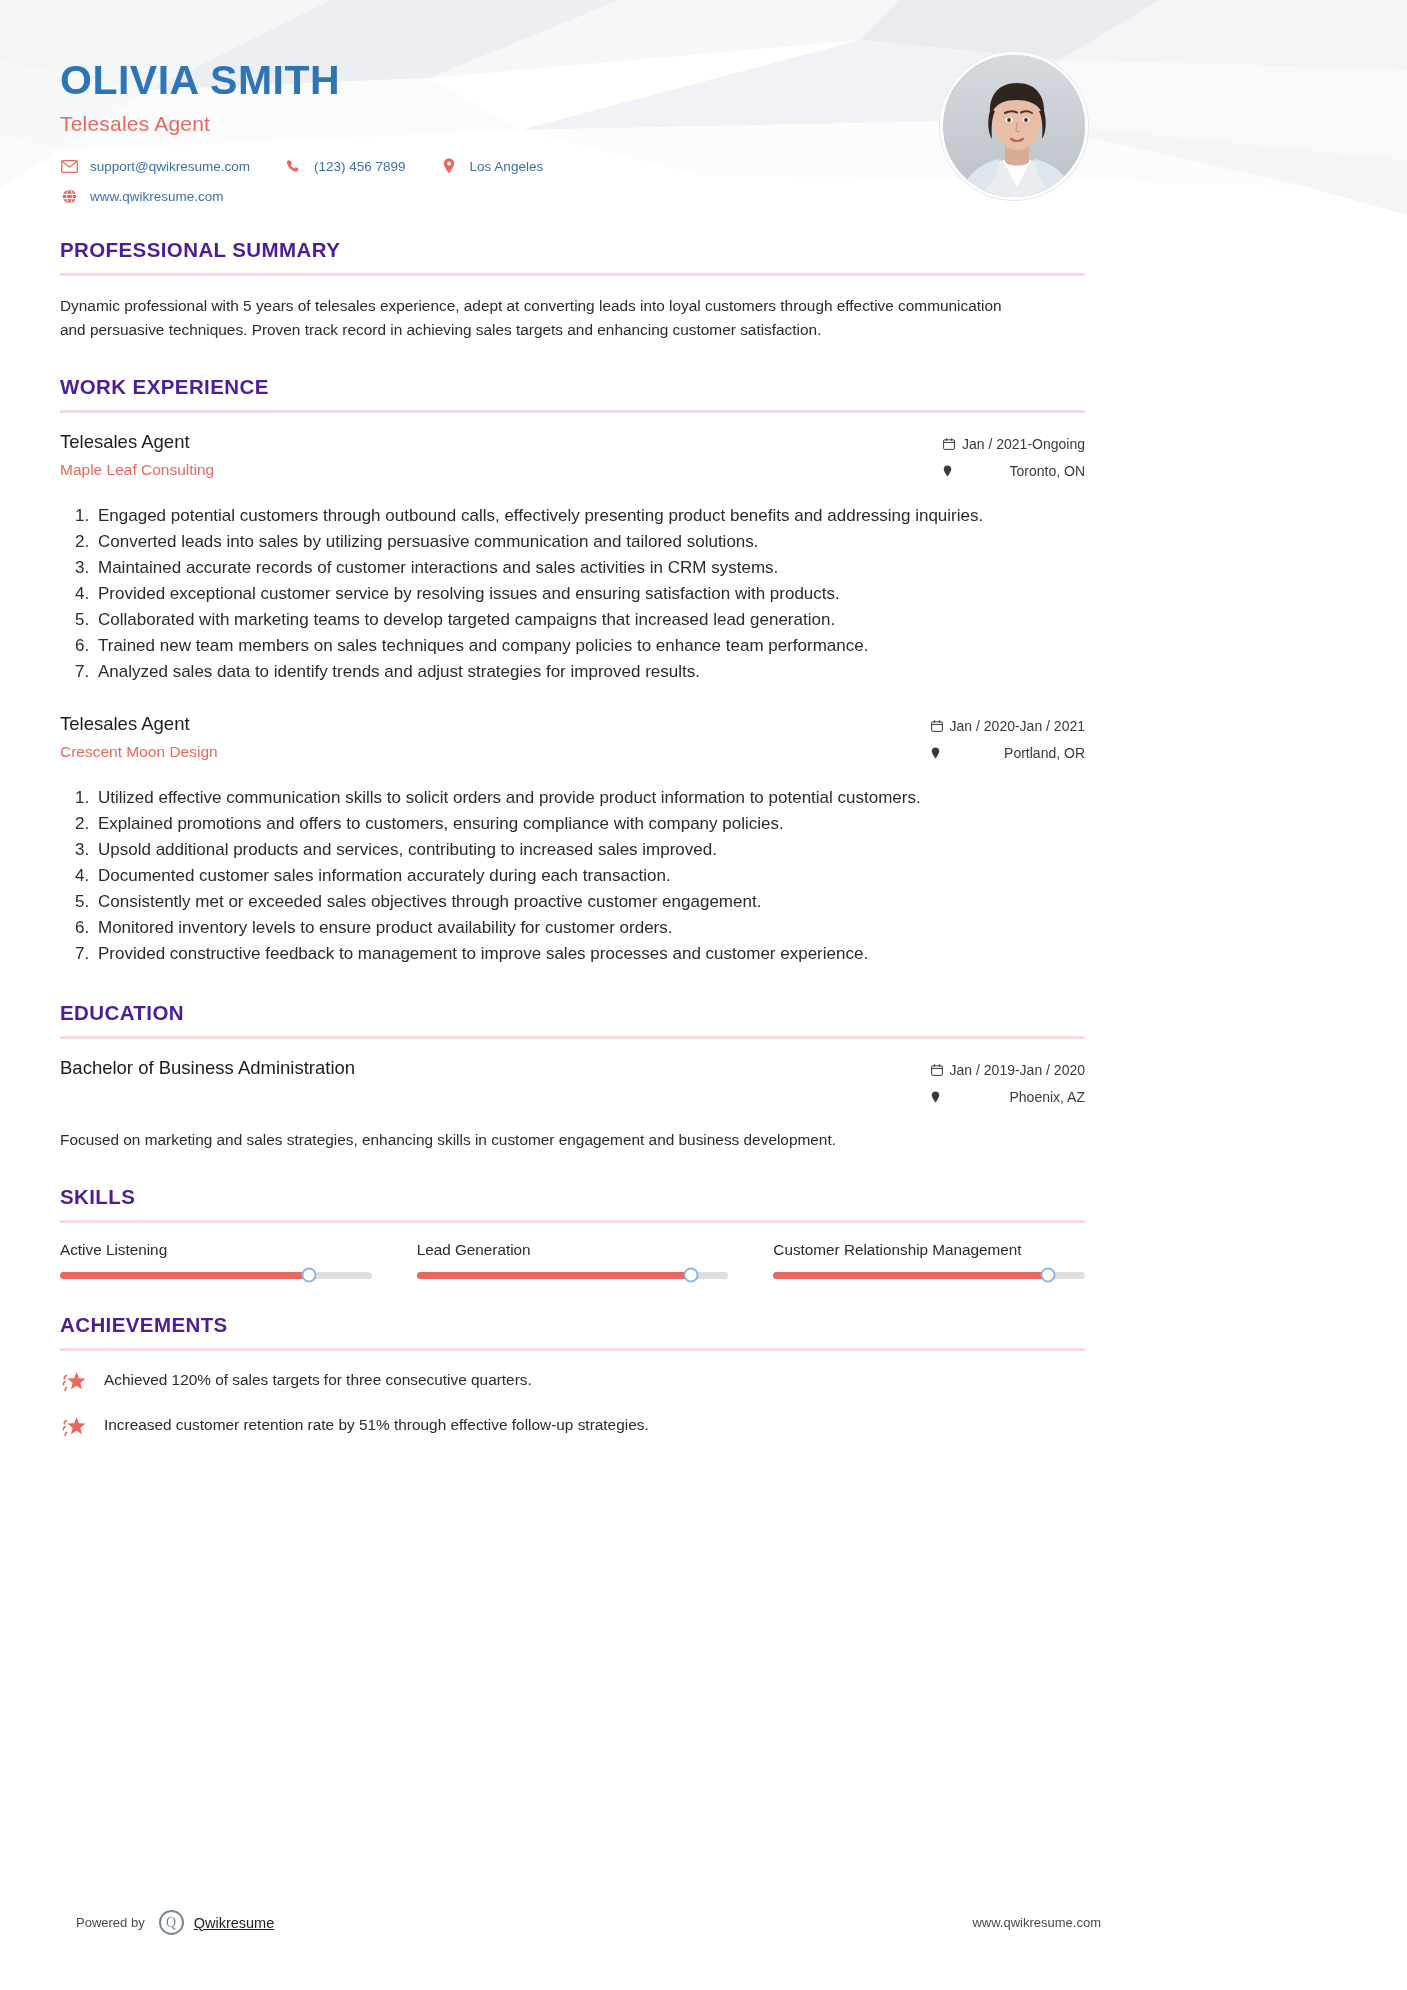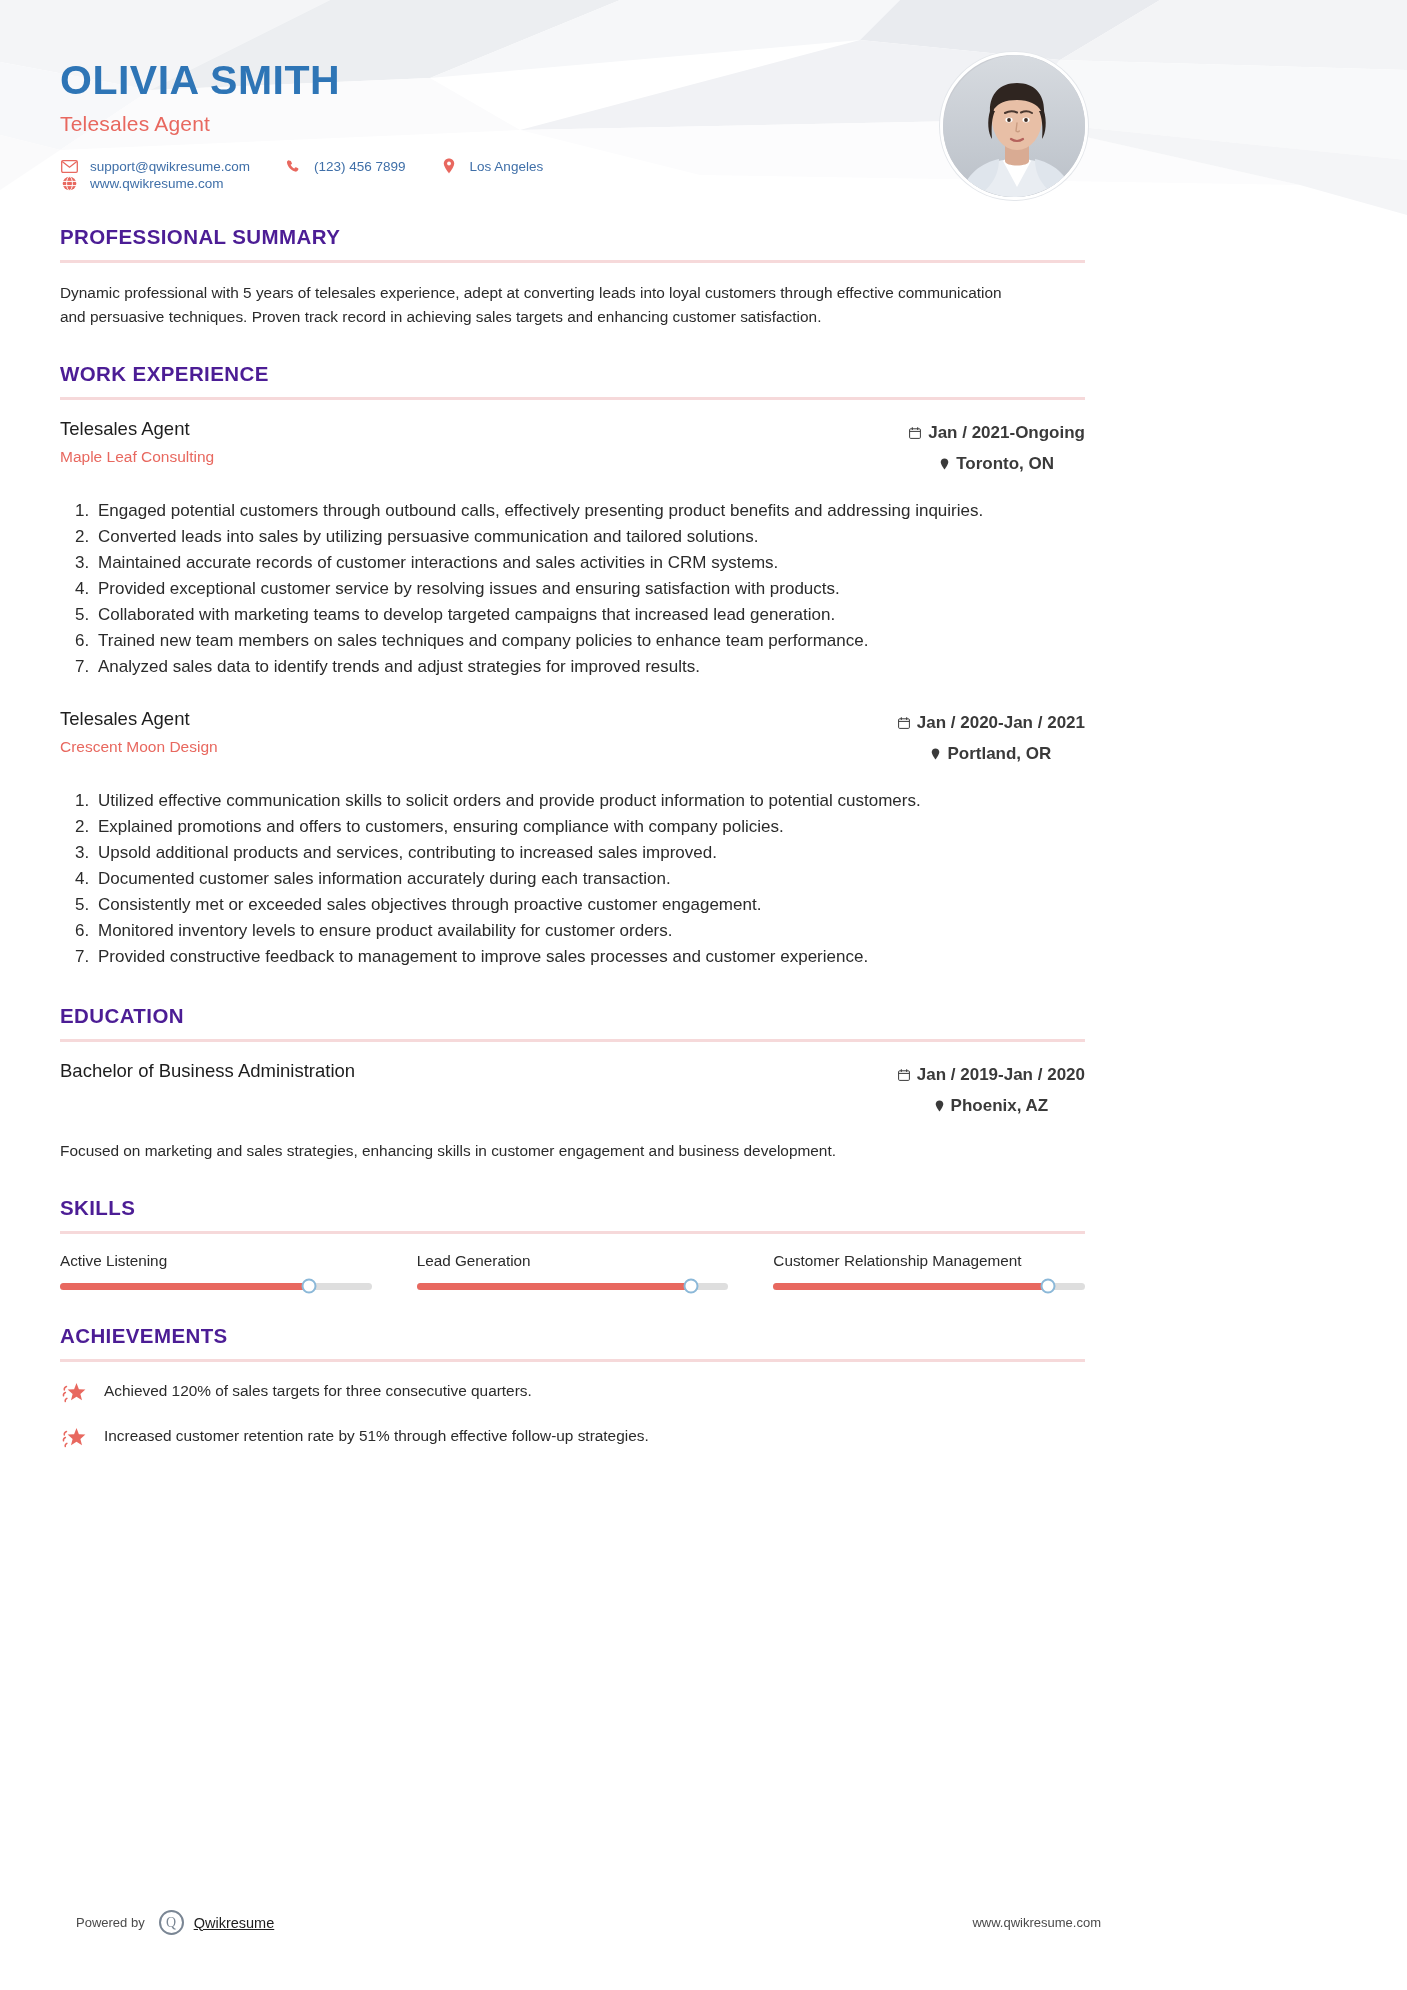--- a/index.html
+++ b/index.html
@@ -47,21 +47,21 @@
   }
 
   .role {
     font-size: 21px;
     color: #e8685f;
     font-weight: normal;
     letter-spacing: 0.2px;
     margin-bottom: 22px;
   }
 
-  .contact-rows { display: flex; flex-direction: column; gap: 2px; }
+  .contact-rows { display: flex; flex-direction: column; gap: 15px; }
   .contact-row  { display: flex; align-items: center; }
 
   .contact-item {
     display: flex;
     align-items: center;
     font-size: 13.5px;
     color: #3f6fa8;
     margin-right: 34px;
     white-space: nowrap;
   }
@@ -136,26 +136,25 @@
     color: #e8685f;
   }
   .job-right {
     flex: 0 0 auto;
     text-align: right;
     padding-top: 5px;
   }
   .meta-line {
     display: flex;
     align-items: center;
-    justify-content: center;
-    font-size: 17px;
+    justify-content: space-between;
+    font-size: 14px;
     color: #3a3a3a;
     margin-bottom: 11px;
     white-space: nowrap;
-    font-weight: bold;
   }
   .meta-line .mico {
     margin-right: 7px;
     display: inline-flex;
     color: #3a3a3a;
   }
 
   ol.bullets {
     margin: 14px 0 0 0;
     padding-left: 34px;

